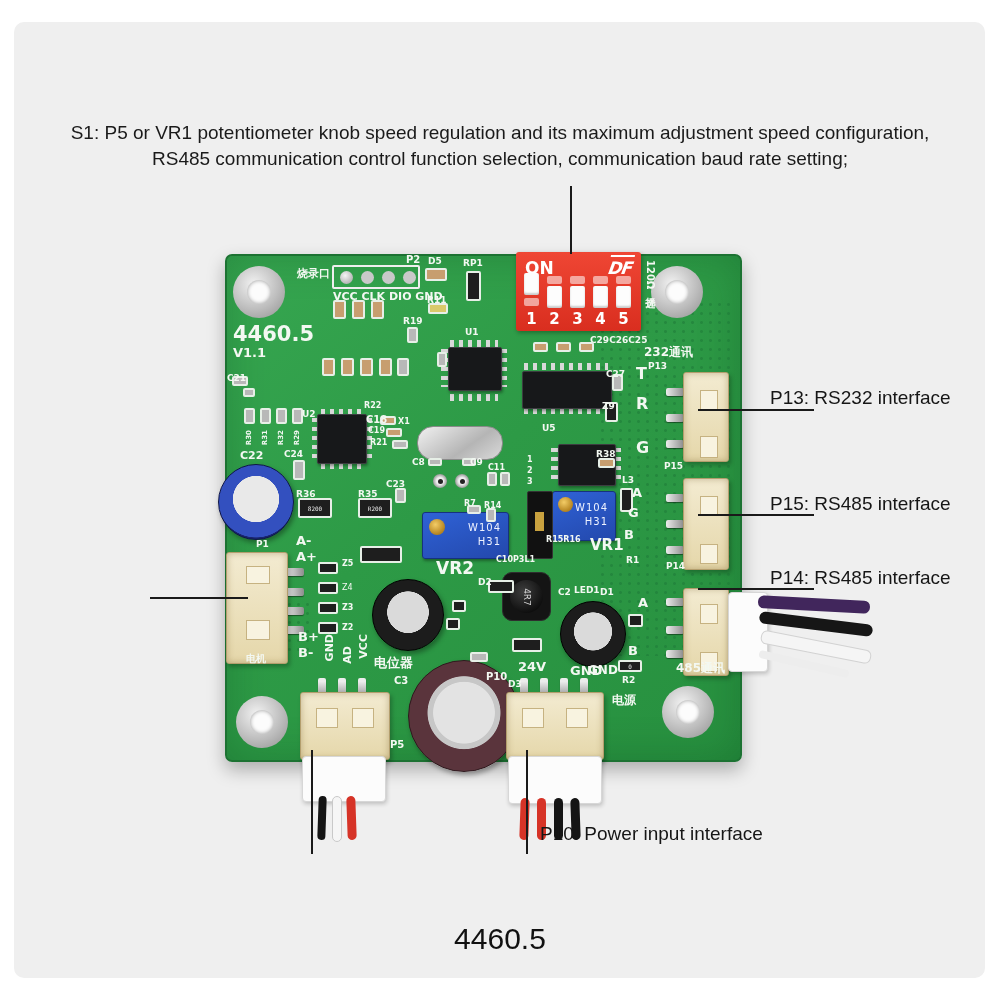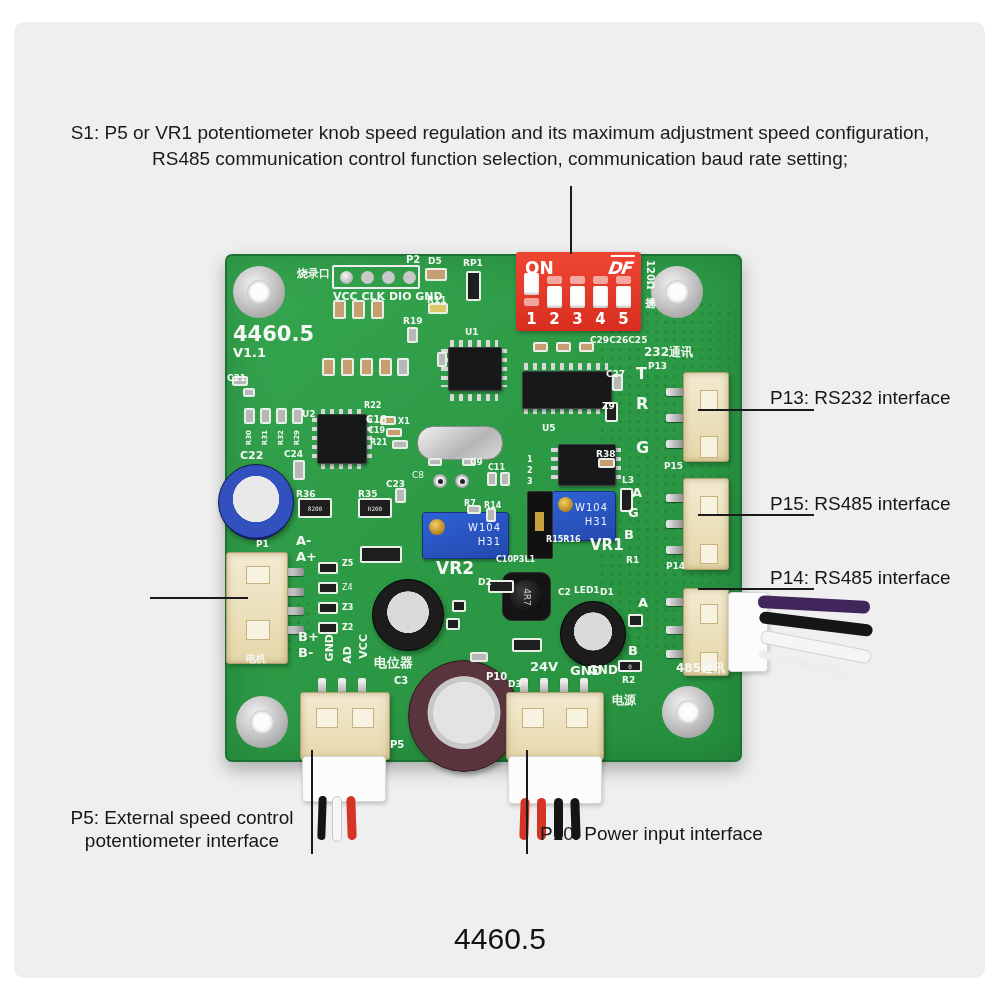--- a/index.html
+++ b/index.html
@@ -247,24 +247,20 @@
   <div class="lead" style="left:698px;top:409px;width:116px;height:2px;"></div>
 
   <div class="note" style="left:770px;top:492px;">P15: RS485 interface</div>
   <div class="lead" style="left:698px;top:514px;width:116px;height:2px;"></div>
 
   <div class="note" style="left:770px;top:566px;">P14: RS485 interface</div>
   <div class="lead" style="left:698px;top:588px;width:116px;height:2px;"></div>
 
   <div class="lead" style="left:150px;top:597px;width:98px;height:2px;"></div>
 
-  <div class="note center" style="left:52px;top:806px;width:260px;">
-    <div>P5: External speed control</div>
-    <div>potentiometer interface</div>
-  </div>
   <div class="lead" style="left:311px;top:750px;width:2px;height:104px;"></div>
 
   <div class="note" style="left:540px;top:822px;">P10: Power input interface</div>
   <div class="lead" style="left:526px;top:750px;width:2px;height:104px;"></div>
 
   <div class="footer-title">4460.5</div>
 <span class="silk" style="left: 233px; top: 324px; font-size: 21px; font-weight: bold;">4460.5</span>
     <span class="silk" style="left: 233px; top: 346px; font-size: 13px; font-weight: bold;">V1.1</span>
     <span class="silk" style="left: 297px; top: 268px; font-size: 11px; font-weight: bold;">烧录口</span>
     <span class="silk" style="left: 406px; top: 255px; font-size: 10px; font-weight: bold;">P2</span>
@@ -302,39 +298,39 @@
     <span class="silk" style="left: 342px; top: 584px; font-size: 8px; font-weight: normal;">Z4</span>
     <span class="silk" style="left: 342px; top: 604px; font-size: 8px; font-weight: bold;">Z3</span>
     <span class="silk" style="left: 342px; top: 624px; font-size: 8px; font-weight: bold;">Z2</span>
     <span class="silk" style="left: 324px; top: 634px; font-size: 11px; font-weight: bold; writing-mode: vertical-rl; transform: rotate(180deg);">GND</span>
     <span class="silk" style="left: 342px; top: 646px; font-size: 11px; font-weight: bold; writing-mode: vertical-rl; transform: rotate(180deg);">AD</span>
     <span class="silk" style="left: 358px; top: 634px; font-size: 11px; font-weight: bold; writing-mode: vertical-rl; transform: rotate(180deg);">VCC</span>
     <span class="silk" style="left: 374px; top: 656px; font-size: 13px; font-weight: bold;">电位器</span>
     <span class="silk" style="left: 394px; top: 676px; font-size: 10px; font-weight: bold;">C3</span>
     <span class="silk" style="left: 390px; top: 740px; font-size: 10px; font-weight: bold;">P5</span>
     <span class="silk" style="left: 486px; top: 672px; font-size: 10px; font-weight: bold;">P10</span>
-    <span class="silk" style="left: 518px; top: 660px; font-size: 13px; font-weight: bold; margin-left: 12px;">24V</span>
+    <span class="silk" style="left: 518px; top: 660px; font-size: 13px; font-weight: bold;">24V</span>
     <span class="silk" style="left: 570px; top: 664px; font-size: 13px; font-weight: bold;">GND</span>
     <span class="silk" style="left: 436px; top: 560px; font-size: 17px; font-weight: bold;">VR2</span>
     <span class="silk" style="left: 590px; top: 538px; font-size: 15px; font-weight: bold;">VR1</span>
     <span class="silk" style="left: 546px; top: 536px; font-size: 8px; font-weight: bold;">R15R16</span>
     <span class="silk" style="left: 496px; top: 556px; font-size: 8px; font-weight: bold;">C10P3L1</span>
     <span class="silk" style="left: 558px; top: 588px; font-size: 9px; font-weight: bold;">C2</span>
     <span class="silk" style="left: 574px; top: 586px; font-size: 9px; font-weight: bold;">LED1</span>
     <span class="silk" style="left: 600px; top: 588px; font-size: 9px; font-weight: bold;">D1</span>
     <span class="silk" style="left: 478px; top: 578px; font-size: 9px; font-weight: bold;">D2</span>
     <span class="silk" style="left: 508px; top: 632px; font-size: 9px; font-weight: bold; margin-top: 48px;">D3</span>
     <span class="silk" style="left: 542px; top: 424px; font-size: 9px; font-weight: bold;">U5</span>
     <span class="silk" style="left: 302px; top: 410px; font-size: 9px; font-weight: bold;">U2</span>
     <span class="silk" style="left: 240px; top: 450px; font-size: 11px; font-weight: bold;">C22</span>
     <span class="silk" style="left: 284px; top: 450px; font-size: 9px; font-weight: bold;">C24</span>
     <span class="silk" style="left: 296px; top: 490px; font-size: 9px; font-weight: bold;">R36</span>
     <span class="silk" style="left: 358px; top: 490px; font-size: 9px; font-weight: bold;">R35</span>
     <span class="silk" style="left: 386px; top: 480px; font-size: 9px; font-weight: bold;">C23</span>
-    <span class="silk" style="left: 412px; top: 458px; font-size: 9px; font-weight: normal; margin-top: 13px;">C8</span>
+    <span class="silk" style="left: 412px; top: 458px; font-size: 9px; font-weight: bold;">C8</span>
     <span class="silk" style="left: 470px; top: 458px; font-size: 9px; font-weight: bold;">C9</span>
     <span class="silk" style="left: 488px; top: 464px; font-size: 8px; font-weight: bold;">C11</span>
     <span class="silk" style="left: 464px; top: 500px; font-size: 8px; font-weight: bold;">R7</span>
     <span class="silk" style="left: 484px; top: 502px; font-size: 8px; font-weight: bold;">R14</span>
     <span class="silk" style="left: 527px; top: 456px; font-size: 8px; font-weight: bold;">1</span>
     <span class="silk" style="left: 527px; top: 467px; font-size: 8px; font-weight: bold;">2</span>
     <span class="silk" style="left: 527px; top: 478px; font-size: 8px; font-weight: bold;">3</span>
     <span class="silk" style="left: 606px; top: 370px; font-size: 9px; font-weight: bold;">C27</span>
     <span class="silk" style="left: 602px; top: 402px; font-size: 9px; font-weight: bold;">Z9</span>
     <span class="silk" style="left: 596px; top: 450px; font-size: 9px; font-weight: bold;">R38</span>

